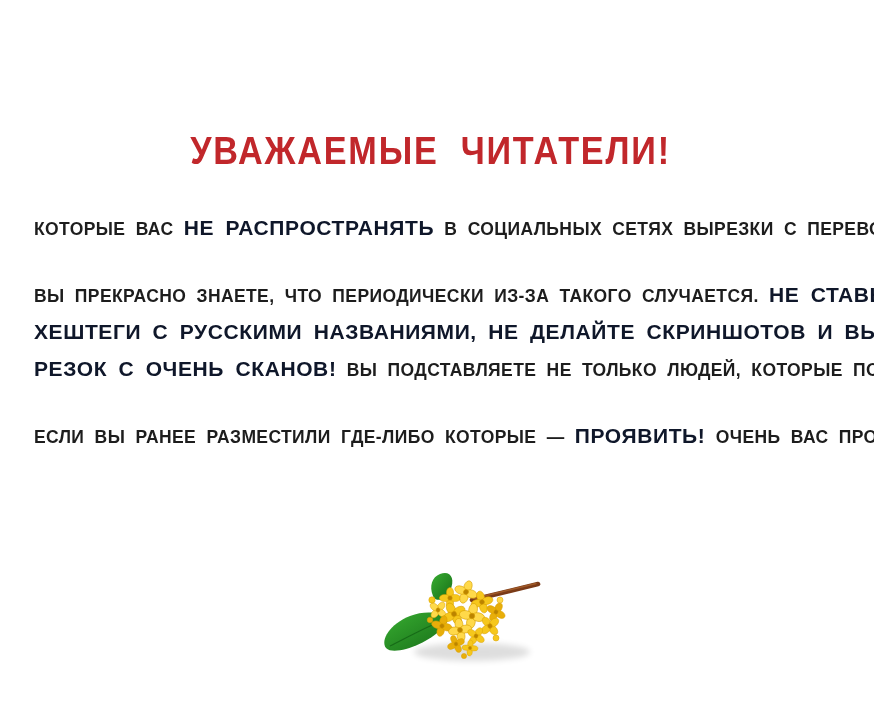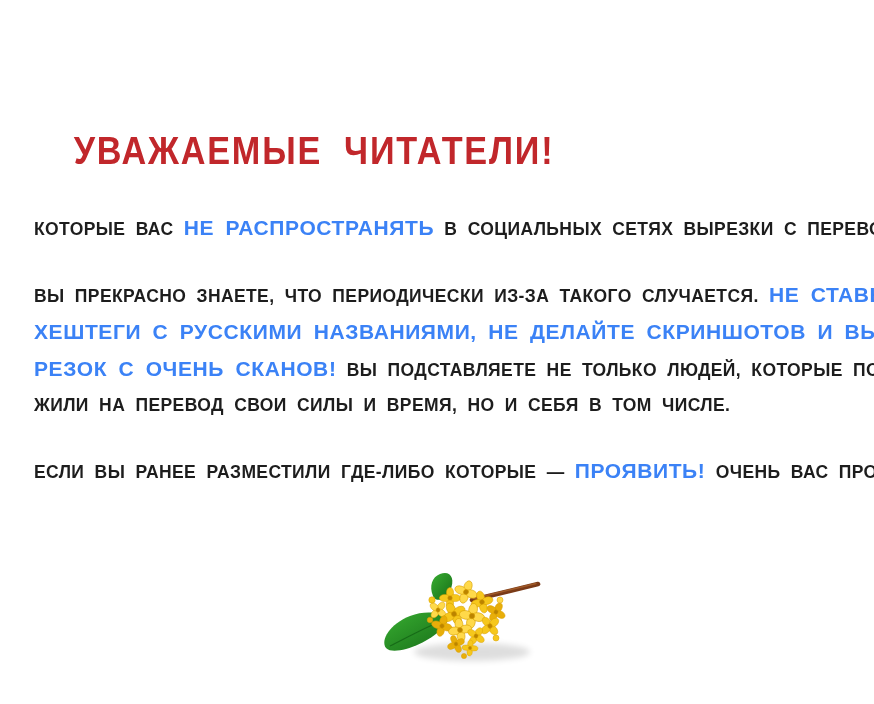--- a/index.html
+++ b/index.html
@@ -4,21 +4,21 @@
 <style>
   html, body { margin:0; padding:0; }
   body {
     width:874px; height:704px;
     background:#ffffff;
     font-family:"Liberation Sans", sans-serif;
     position:relative; overflow:hidden;
   }
   .notice {
     position:absolute; left:34px; right:47px; top:126px;
-    text-align:left;
+    text-align:center;
   }
   .title {
     color:#c1272b;
     font-weight:bold;
     font-size:38px;
     line-height:50px;
     letter-spacing:2px;
     word-spacing:12px;
     transform:scaleX(0.9);
     transform-origin:center;
@@ -29,21 +29,21 @@
     color:#1d1d1d;
     font-size:17.5px;
     line-height:35px;
     letter-spacing:0.4px;
     word-spacing:5px;
     font-weight:bold;
   }
   .para + .para { margin-top:30px; }
   .line { white-space:nowrap; }
   .seg.red {
-    color:#3b82f6;
+    color:#0f172a;
     font-size:21px;
     letter-spacing:0.6px;
   }
   .flower {
     position:absolute;
     left:372px; top:564px;
     width:170px; height:108px;
   }
 </style>
 </head>
@@ -52,21 +52,20 @@
 <div class="notice">
   <div class="title">УВАЖАЕМЫЕ ЧИТАТЕЛИ!</div>
   <div class="notice-body">
       <div class="para">
         <div class="line"><span class="seg">КОТОРЫЕ ВАС </span><span class="seg red">НЕ РАСПРОСТРАНЯТЬ</span><span class="seg"> В СОЦИАЛЬНЫХ СЕТЯХ ВЫРЕЗКИ С ПЕРЕВОДОМ!</span></div>
       </div>
       <div class="para">
         <div class="line"><span class="seg">ВЫ ПРЕКРАСНО ЗНАЕТЕ, ЧТО ПЕРИОДИЧЕСКИ ИЗ-ЗА ТАКОГО СЛУЧАЕТСЯ. </span><span class="seg red">НЕ СТАВЬТЕ</span></div>
         <div class="line"><span class="seg red">ХЕШТЕГИ С РУССКИМИ НАЗВАНИЯМИ, НЕ ДЕЛАЙТЕ СКРИНШОТОВ И ВЫ-</span></div>
         <div class="line"><span class="seg red">РЕЗОК С ОЧЕНЬ СКАНОВ!</span><span class="seg"> ВЫ ПОДСТАВЛЯЕТЕ НЕ ТОЛЬКО ЛЮДЕЙ, КОТОРЫЕ ПОЛО-</span></div>
-        <div class="line"><span class="seg">ЖИЛИ НА ПЕРЕВОД СВОИ СИЛЫ И ВРЕМЯ, НО И СЕБЯ В ТОМ ЧИСЛЕ.</span></div>
       </div>
       <div class="para">
         <div class="line"><span class="seg">ЕСЛИ ВЫ РАНЕЕ РАЗМЕСТИЛИ ГДЕ-ЛИБО КОТОРЫЕ — </span><span class="seg red">ПРОЯВИТЬ!</span><span class="seg"> ОЧЕНЬ ВАС ПРОСИМ</span></div>
       </div>
     </div>
 </div>
 
 <svg class="flower" viewBox="0 0 170 108" xmlns="http://www.w3.org/2000/svg" aria-hidden="true">
   <defs>
     <filter id="soft" x="-40%" y="-40%" width="180%" height="180%">

